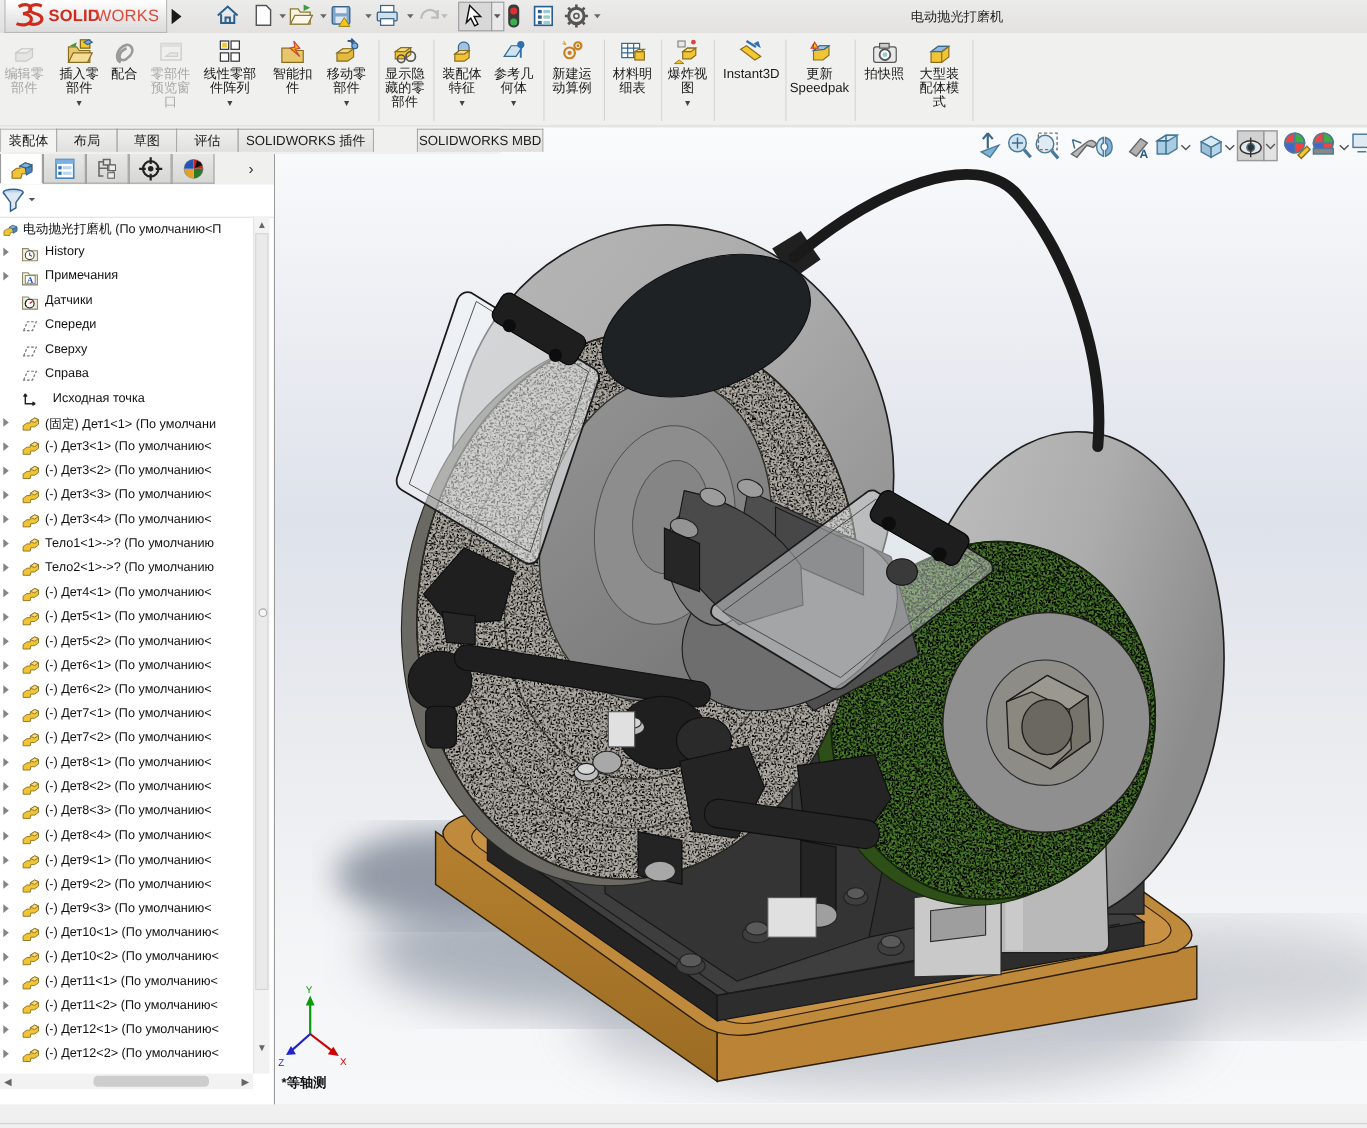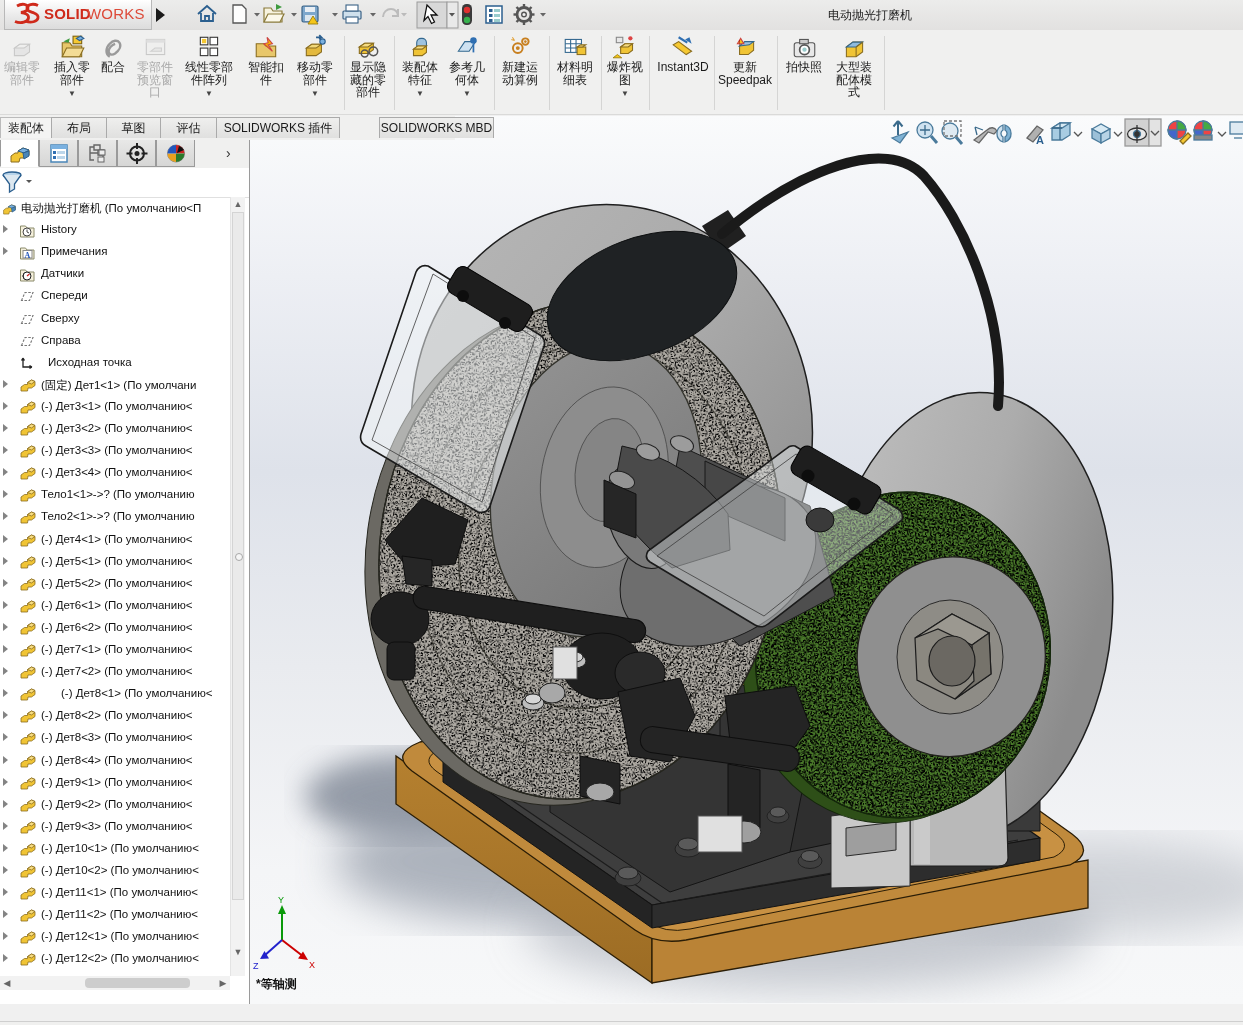--- a/index.html
+++ b/index.html
@@ -452,21 +452,21 @@
             <path d="M8.5 5.5 l4-2.5 3.5 1.5 -3.5 2.5 z" fill="#f7dc80" stroke="#8a6d1f" stroke-width="0.8"></path>
           </svg>
           <span class="lbl" style="left:41px;">(-) Дет7&lt;2&gt; (По умолчанию&lt;</span>
         </div>
       <div class="trow" style="top:486.2px;">
           <span class="arr"></span>
           <svg class="ticon" width="17" height="17" viewBox="0 0 17 17" style="left:19px;">
             <path d="M2 10 l3.5-2.5 3 0 0-2 4-2.5 3.5 1.5 0 4 -3.5 2.5 -3.5 0 -0.5 3 -6.5 0 z" fill="#f0c435" stroke="#8a6d1f" stroke-width="0.8"></path>
             <path d="M8.5 5.5 l4-2.5 3.5 1.5 -3.5 2.5 z" fill="#f7dc80" stroke="#8a6d1f" stroke-width="0.8"></path>
           </svg>
-          <span class="lbl" style="left:41px;margin-left:20px;">(-) Дет8&lt;1&gt; (По умолчанию&lt;</span>
+          <span class="lbl" style="left:41px;">(-) Дет8&lt;1&gt; (По умолчанию&lt;</span>
         </div>
       <div class="trow" style="top:508.3px;">
           <span class="arr"></span>
           <svg class="ticon" width="17" height="17" viewBox="0 0 17 17" style="left:19px;">
             <path d="M2 10 l3.5-2.5 3 0 0-2 4-2.5 3.5 1.5 0 4 -3.5 2.5 -3.5 0 -0.5 3 -6.5 0 z" fill="#f0c435" stroke="#8a6d1f" stroke-width="0.8"></path>
             <path d="M8.5 5.5 l4-2.5 3.5 1.5 -3.5 2.5 z" fill="#f7dc80" stroke="#8a6d1f" stroke-width="0.8"></path>
           </svg>
           <span class="lbl" style="left:41px;">(-) Дет8&lt;2&gt; (По умолчанию&lt;</span>
         </div>
       <div class="trow" style="top:530.4px;">

